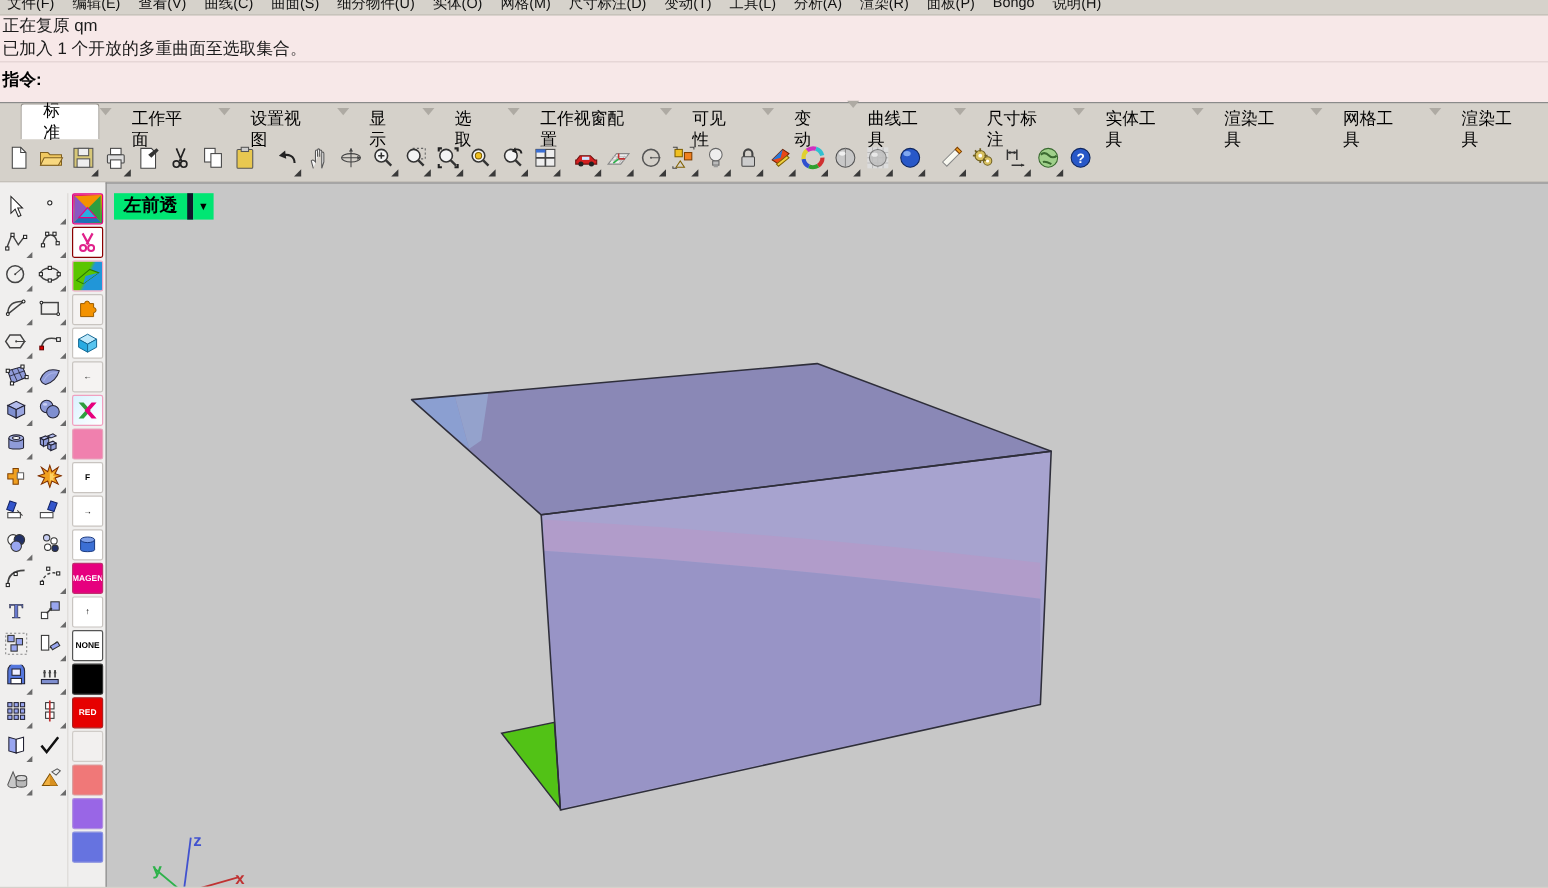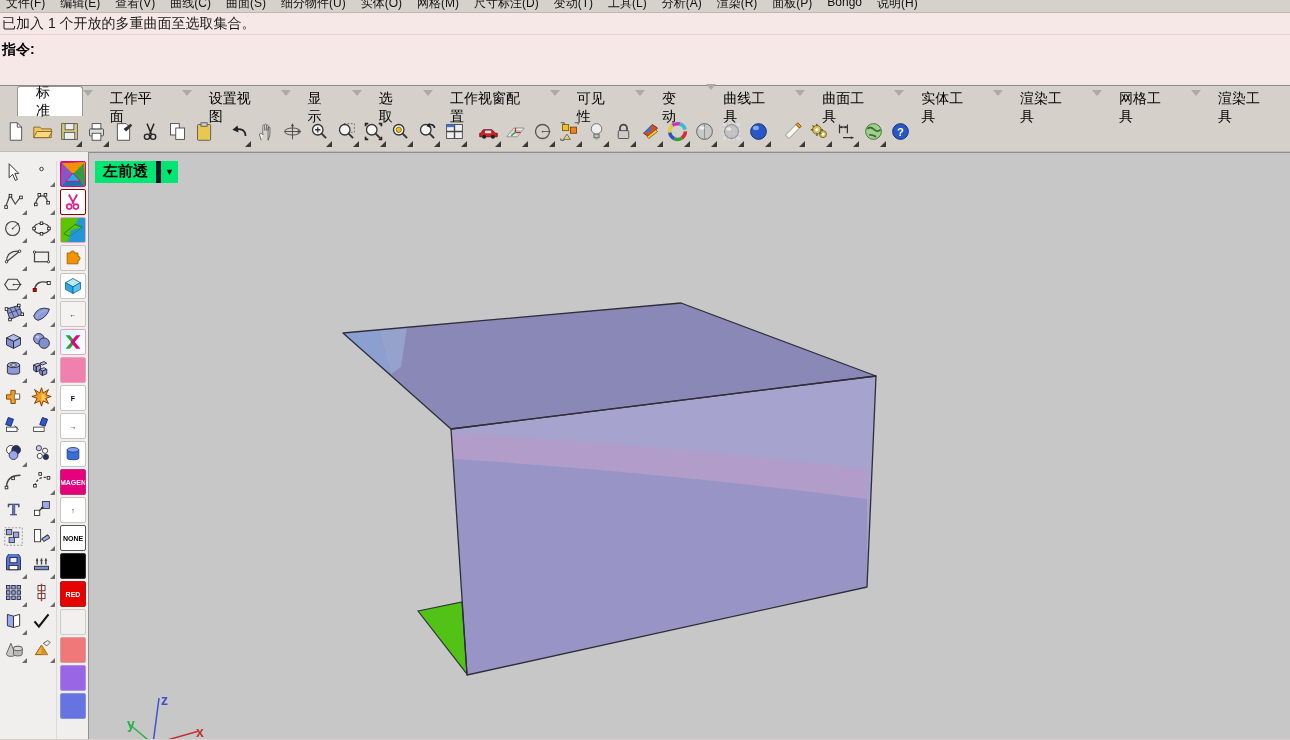--- a/index.html
+++ b/index.html
@@ -79,20 +79,23 @@
       <span class="menu-item">工具(L)</span>
       <span class="menu-item">分析(A)</span>
       <span class="menu-item">渲染(R)</span>
       <span class="menu-item">面板(P)</span>
       <span class="menu-item">Bongo</span>
       <span class="menu-item">说明(H)</span>
   </div>
 </div>
 
 <div class="cmdarea">
+  <div class="cmd-line1">
+    <span>正在复原 qm</span>
+  </div>
   <div class="cmd-line2">已加入 1 个开放的多重曲面至选取集合。</div>
   <div class="cmd-prompt">指令:</div>
 </div>
 
 <div class="tabbar">
   <div class="tab-active">标准</div>
   <div style="display:flex;align-items:flex-end;margin-top:40px;">
 
       <div style="display:flex;align-items:stretch;">
         <span class="notch"></span>
@@ -129,21 +132,21 @@
         <span class="tab">变动</span>
       </div>
 
       <div style="display:flex;align-items:stretch;flex-direction:column;">
         <span class="notch"></span>
         <span class="tab">曲线工具</span>
       </div>
 
       <div style="display:flex;align-items:stretch;">
         <span class="notch"></span>
-        <span class="tab">曲面工具</span>
+        <span class="tab">尺寸标注</span>
       </div>
 
       <div style="display:flex;align-items:stretch;">
         <span class="notch"></span>
         <span class="tab">实体工具</span>
       </div>
 
       <div style="display:flex;align-items:stretch;">
         <span class="notch"></span>
         <span class="tab">渲染工具</span>

